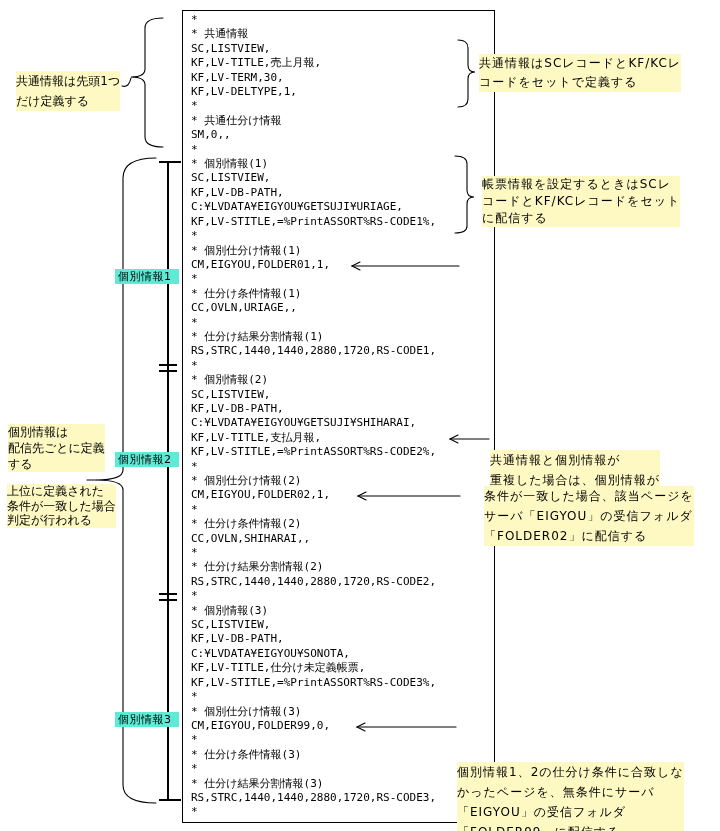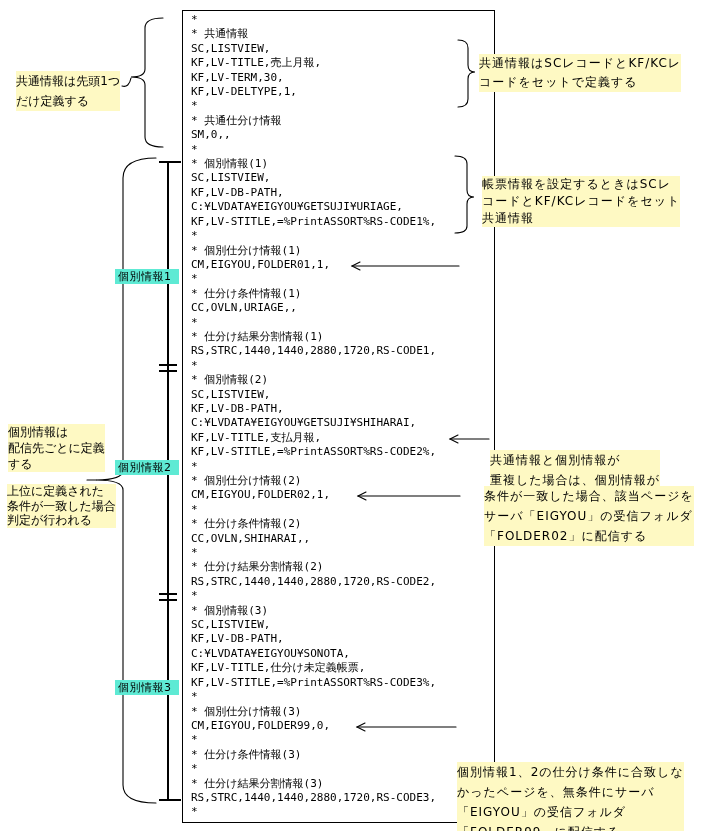--- a/index.html
+++ b/index.html
@@ -89,35 +89,35 @@
 配信先ごとに定義
 する</div>
   <div class="note" style="left:7px;top:484px;line-height:14.5px;">上位に定義された
 条件が一致した場合
 判定が行われる</div>
 
   <div class="note right" style="left:479px;top:54px;line-height:19px;">共通情報はSCレコードとKF/KCレ
 コードをセットで定義する</div>
   <div class="note right" style="left:482px;top:176px;line-height:17px;">帳票情報を設定するときはSCレ
 コードとKF/KCレコードをセット
-共通情報</div>
+に配信する</div>
   <div class="note right" style="left:490px;top:450px;line-height:20px;">共通情報と個別情報が
 重複した場合は、個別情報が
 優先される</div>
   <div class="note right" style="left:484px;top:486px;line-height:20px;">条件が一致した場合、該当ページを
 サーバ「EIGYOU」の受信フォルダ
 「FOLDER02」に配信する</div>
   <div class="note right" style="left:457px;top:718px;line-height:20px;margin-top:44px;">個別情報1、2の仕分け条件に合致しな
 かったページを、無条件にサーバ
 「EIGYOU」の受信フォルダ
 「FOLDER99」に配信する</div>
 
   <div class="seg-label" style="left:115px;top:269px;width:58px;">個別情報1</div>
-  <div class="seg-label" style="left:115px;top:452px;width:58px;margin-top:8px;">個別情報2</div>
-  <div class="seg-label" style="left:115px;top:680px;width:58px;">個別情報3</div>
+  <div class="seg-label" style="left:115px;top:452px;width:58px;">個別情報2</div>
+  <div class="seg-label" style="left:115px;top:712px;width:58px;">個別情報3</div>
 
   <svg class="overlay" width="720" height="831" viewBox="0 0 720 831" fill="none" stroke="#000" stroke-width="1.1" stroke-linecap="round">
 
     <path d="M163,18 Q145,18 145,28 L145,69 Q145,77 131,77 Q145,77 145,85 L145,137 Q145,147 163,147"></path>
 
     <path d="M122,86 Q129,88 131,78"></path>
 
     <path d="M156,158 Q123,158 123,178 L123,470 Q123,480 96,480 Q123,480 123,490 L123,785 Q123,803 156,803"></path>
     <line x1="87" y1="480" x2="96" y2="480"></line>
 

